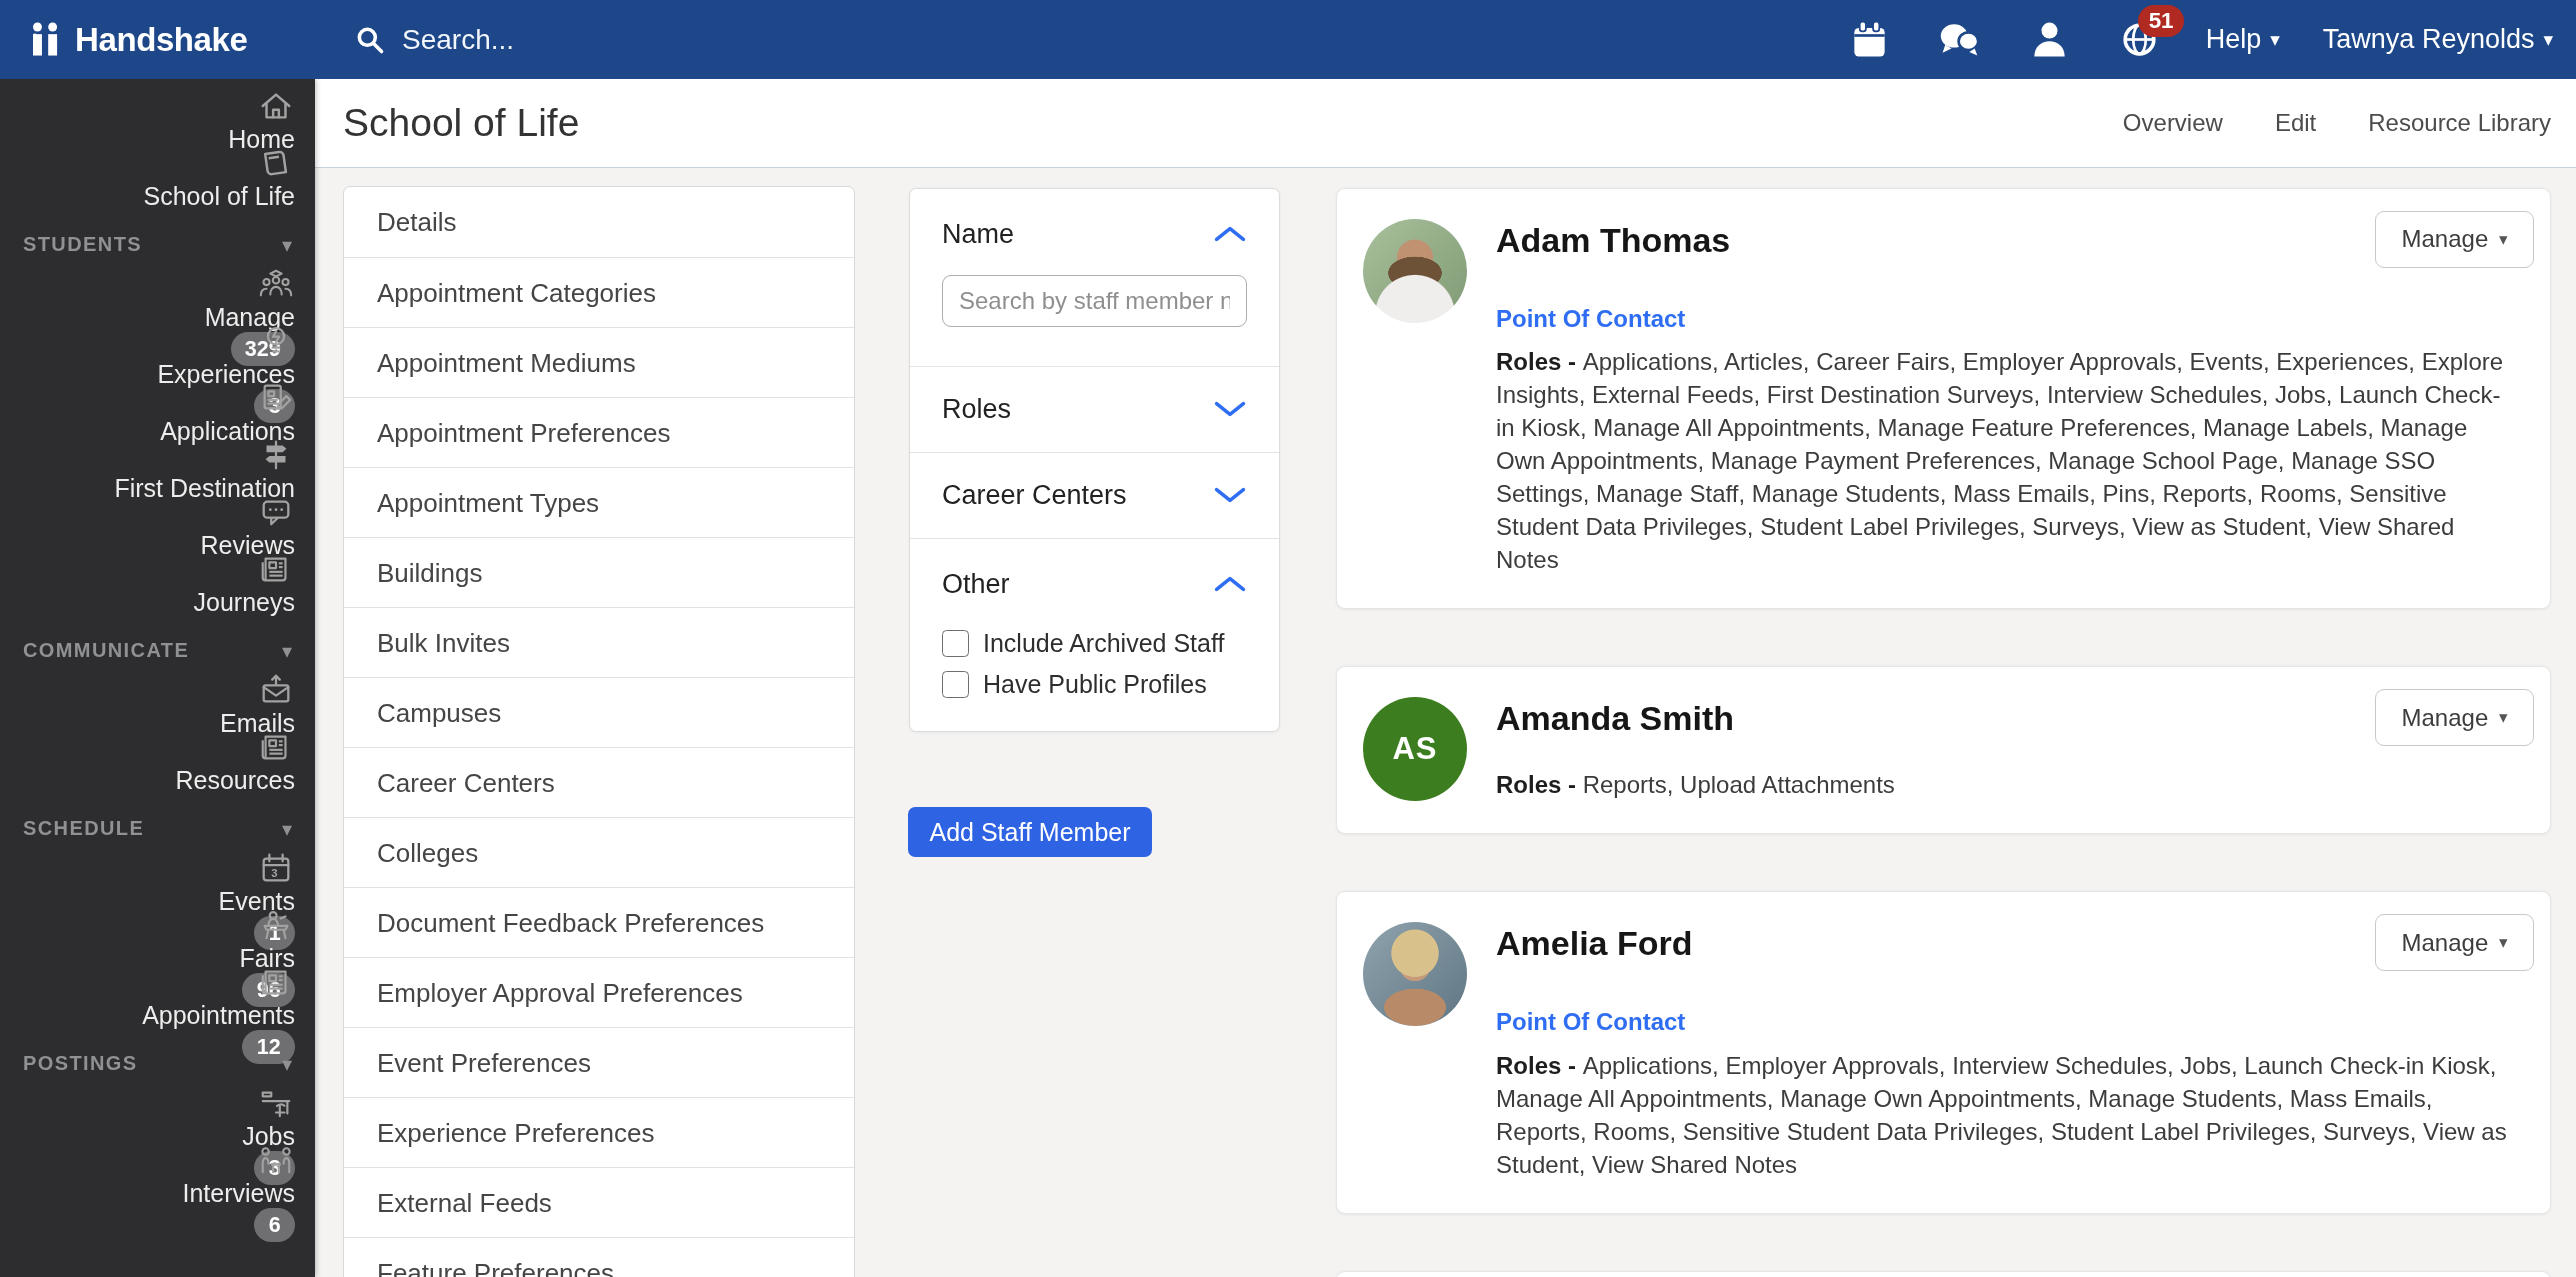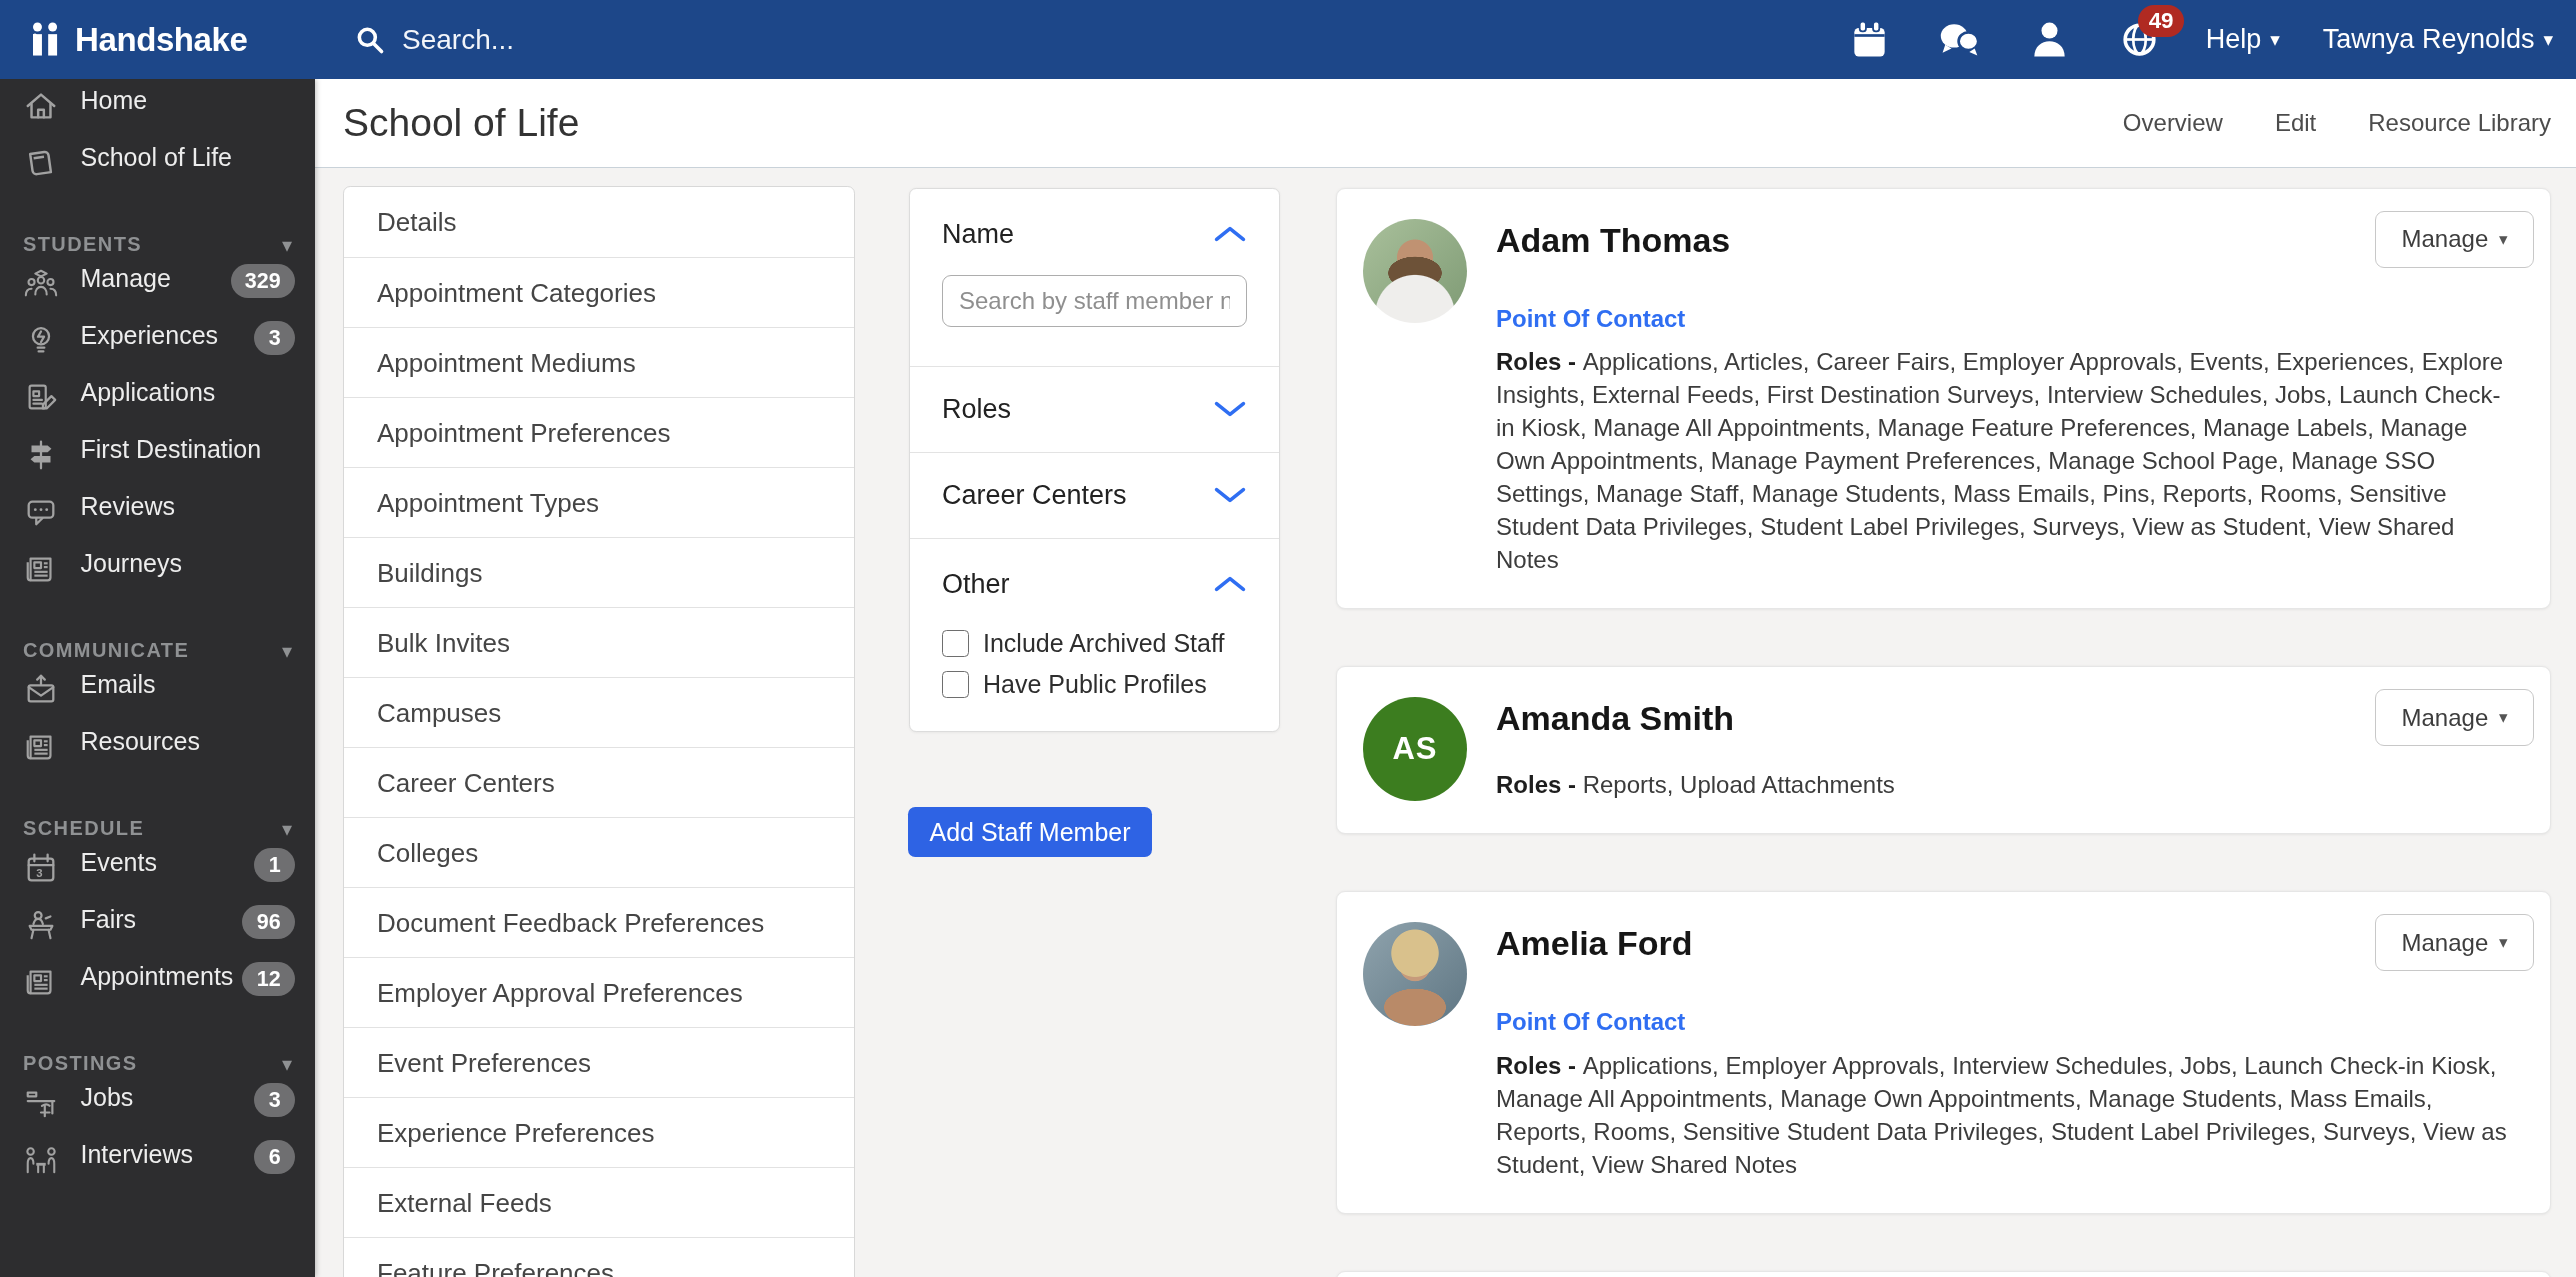--- a/index.html
+++ b/index.html
@@ -14,21 +14,21 @@
   .nav-search input { background:transparent; border:none; outline:none; color:#fff; font-size:28px; width:806px; font-family:inherit; }
   .nav-search input::placeholder { color:#f2f5fa; opacity:1; }
   .topbar-right { display:flex; align-items:center; gap:43px; padding-right:23px; }
   .nav-ic { position:relative; width:47px; height:47px; display:flex; align-items:center; justify-content:center; cursor:pointer; }
   .nav-badge { position:absolute; top:-10.7px; right:-21.5px; background:#b02a22; color:#fff; font-size:22.4px; font-weight:bold; padding:2.7px 10.7px; border-radius:20px; }
   .nav-text-item { color:#fff; font-size:27px; display:flex; align-items:center; gap:9px; cursor:pointer; white-space:nowrap; }
   .caret-glyph { font-size:19px; line-height:1; }
 
   
   .sidebar { position:absolute; left:0; top:79px; width:315px; bottom:0; background:#2d2d2f; padding-top:7.2px; z-index:20; box-shadow:1.8px 0 5.4px rgba(0,0,0,0.25); }
-  .side-item { height:57px; display:flex; align-items:flex-start; padding:0 20px 0 21.5px; cursor:pointer; }
+  .side-item { height:57px; display:flex; align-items:flex-end; padding:0 20px 0 21.5px; cursor:pointer;flex-direction:column; }
   .side-item .icn { width:39px; height:39px; display:flex; align-items:center; justify-content:center; flex:none; }
   .side-label { color:#ededed; font-size:25px; margin-left:20px; flex:1; white-space:nowrap; }
   .side-badge { background:#6f6f71; color:#fff; font-size:21.5px; font-weight:bold; border-radius:23px; padding:4.5px 14.3px; min-width:39px; text-align:center; }
   .side-section { height:39px; margin-top:25px; display:flex; align-items:center; padding:0 23px; cursor:pointer; }
   .side-section-label { color:#8f9193; font-size:20px; font-weight:bold; letter-spacing:1.4px; flex:1; }
   .side-caret { color:#8f9193; font-size:20px; }
 
   
   .main-header { position:absolute; left:315px; top:79px; right:0; height:89px; background:#fff; border-bottom:1.8px solid #c9d2d9; display:flex; align-items:center; z-index:10; }
   .page-title { font-size:39px; color:#333; font-weight:500; margin-left:28px; }
@@ -135,21 +135,21 @@
           <circle cx="23" cy="13" r="9" fill="#fff"></circle>
           <path d="M6 42c0-11 8-17 17-17s17 6 17 17z" fill="#fff"></path>
         </svg>
       </span>
       <span class="nav-ic">
         <svg width="43" height="43" viewBox="0 0 48 48">
           <circle cx="24" cy="24" r="16" fill="none" stroke="#fff" stroke-width="4"></circle>
           <ellipse cx="24" cy="24" rx="7" ry="16" fill="none" stroke="#fff" stroke-width="3"></ellipse>
           <line x1="8" y1="24" x2="40" y2="24" stroke="#fff" stroke-width="3"></line>
         </svg>
-        <span class="nav-badge">49</span>
+        <span class="nav-badge">51</span>
       </span>
       <span class="nav-text-item">
         <span>Help</span>
         <span class="caret-glyph">▾</span>
       </span>
       <span class="nav-text-item">
         <span>Tawnya Reynolds</span>
         <span class="caret-glyph">▾</span>
       </span>
     </div>

